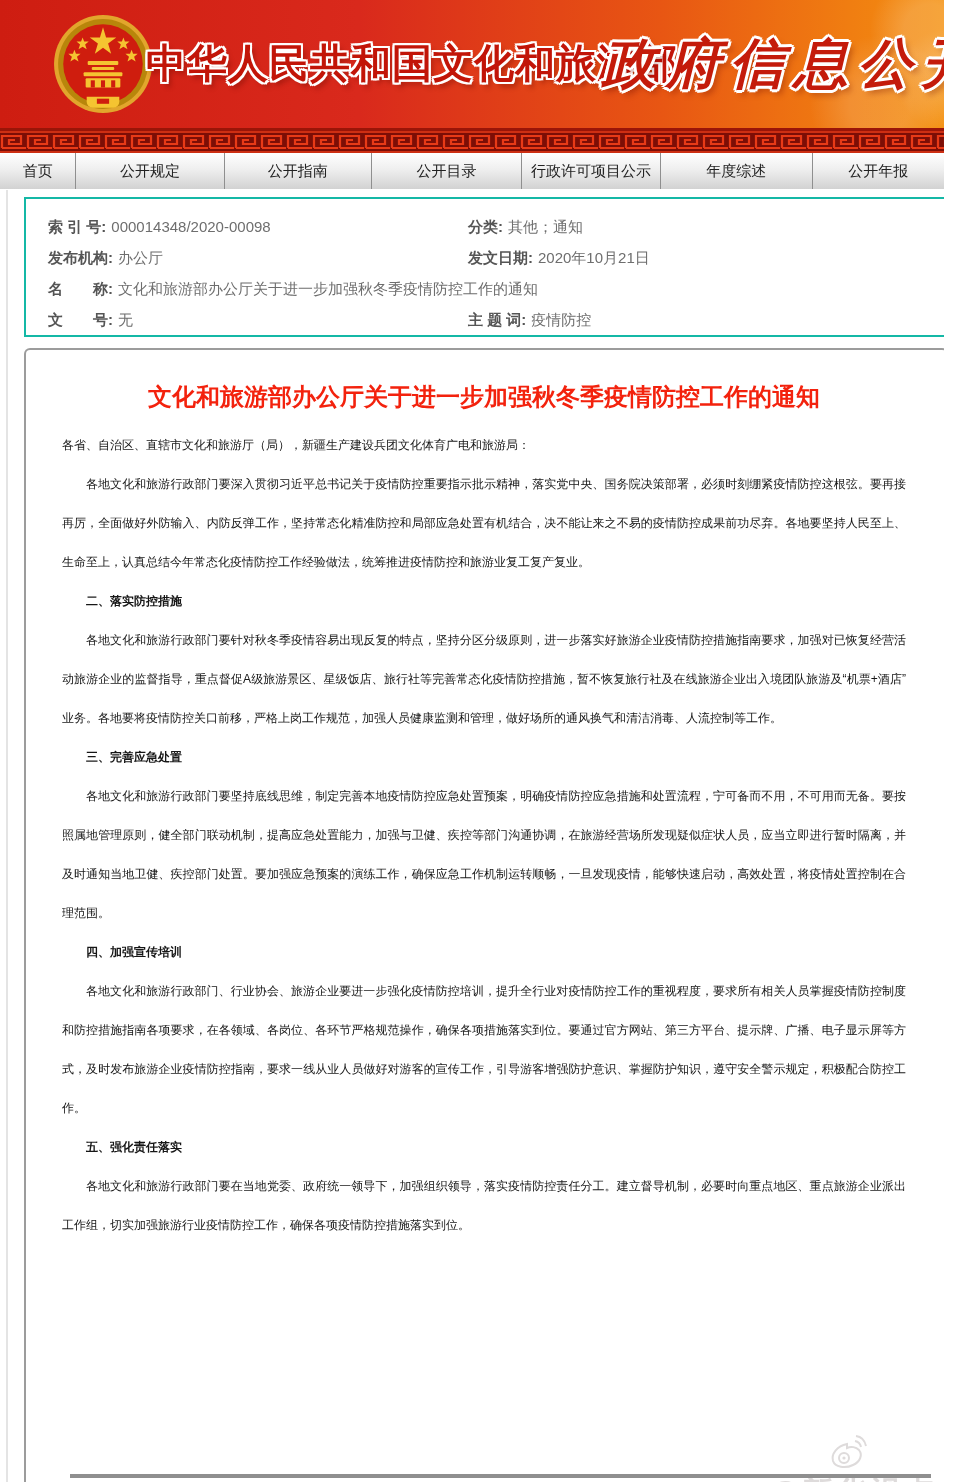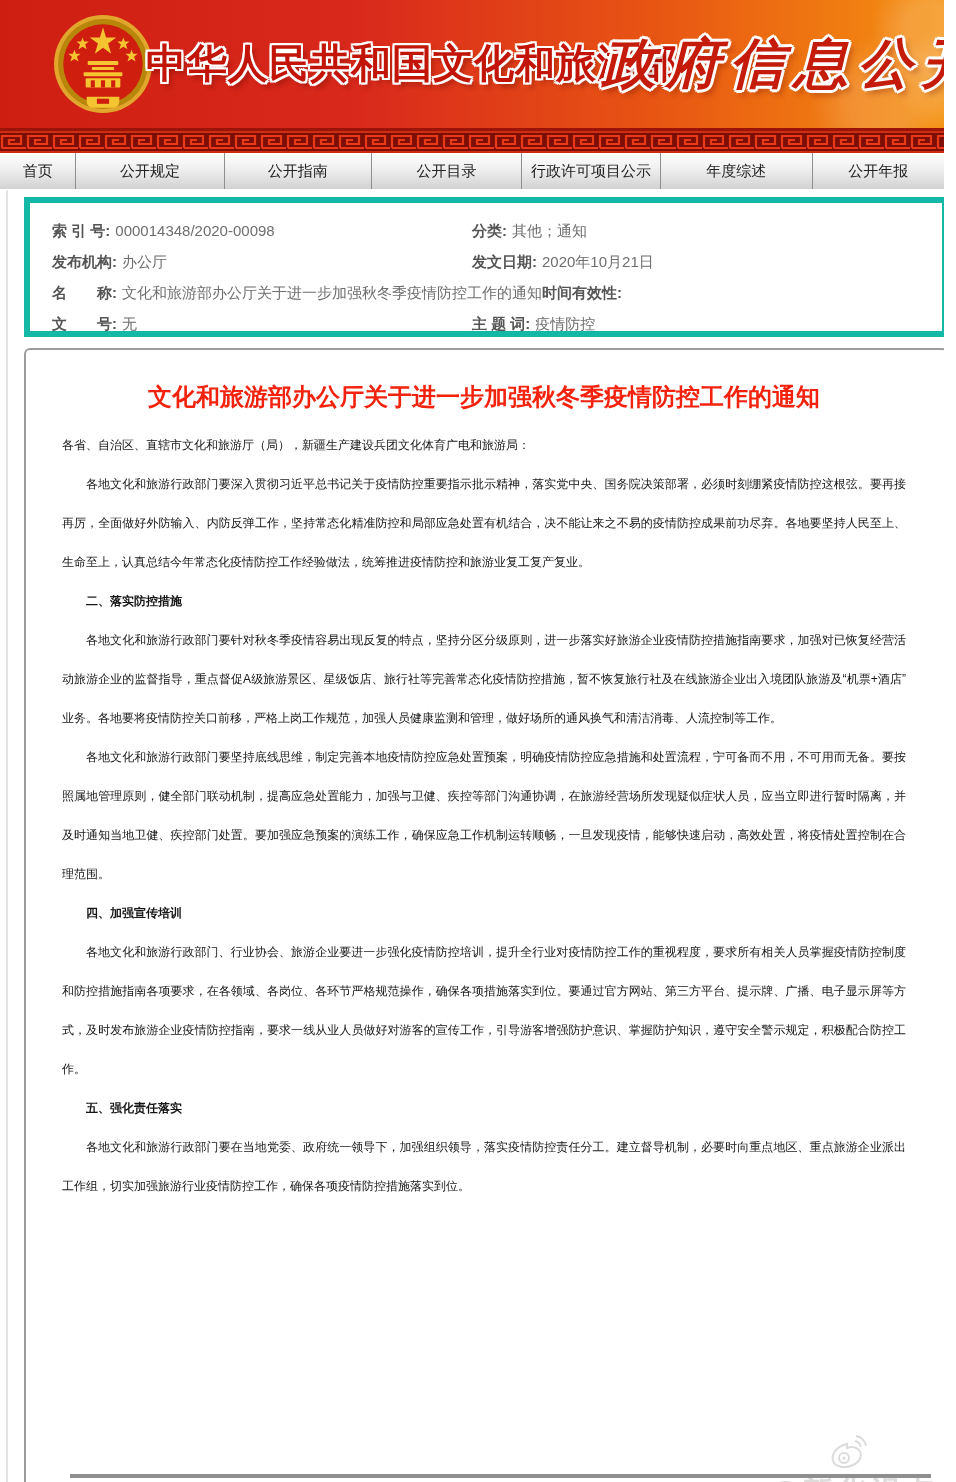--- a/index.html
+++ b/index.html
@@ -45,21 +45,21 @@
   }
   .nav-item:last-child { border-right:none; }
   .w0{width:8.1%}.w1{width:15.7%}.w2{width:15.6%}.w3{width:15.9%}.w4{width:14.7%}.w5{width:16.1%}.w6{width:13.9%}
 
   
   .frame-line { position:absolute; left:6px; top:190px; bottom:0; width:2px; background:#e4e4e4; }
 
   
   .meta-box {
     position:absolute; left:24px; top:197px; width:924px; height:140px;
-    border:6px solid #14b8a6; background:#fff; padding:12px 18px 0 22px;
+    border:2px solid #14b8a6; background:#fff; padding:12px 18px 0 22px;
   }
   .meta-row { display:flex; line-height:31px; font-size:15px; }
   .meta-cell-left { flex:0 0 420px; display:flex; }
   .meta-cell-right { flex:1; display:flex; }
   .meta-label { font-weight:bold; color:#555; white-space:pre; }
   .meta-value { color:#6e6e6e; padding-left:5px; white-space:nowrap;text-align:right; }
 
   
   .main-box {
     position:absolute; left:24px; top:348px; width:924px; height:1134px;
@@ -156,44 +156,41 @@
       <div class="meta-cell-right">
         <span class="meta-label">发文日期:</span>
         <span class="meta-value">2020年10月21日</span>
       </div>
     </div>
     <div class="meta-row">
       <div class="meta-cell-left">
         <span class="meta-label">名　　称:</span>
         <span class="meta-value">文化和旅游部办公厅关于进一步加强秋冬季疫情防控工作的通知</span>
       </div>
-      <div class="meta-cell-right">
-        <span class="meta-label">时间有效性:</span>
-        <span class="meta-value"></span>
-      </div>
     </div>
     <div class="meta-row">
       <div class="meta-cell-left">
         <span class="meta-label">文　　号:</span>
         <span class="meta-value">无</span>
       </div>
       <div class="meta-cell-right">
         <span class="meta-label">主 题 词:</span>
         <span class="meta-value">疫情防控</span>
       </div>
     </div>
   </div>
 
   <div class="main-box">
     <div class="doc-title">文化和旅游部办公厅关于进一步加强秋冬季疫情防控工作的通知</div>
     <div class="doc-body">
       <p class="salutation">各省、自治区、直辖市文化和旅游厅（局），新疆生产建设兵团文化体育广电和旅游局：</p>
       <p class="body">各地文化和旅游行政部门要深入贯彻习近平总书记关于疫情防控重要指示批示精神，落实党中央、国务院决策部署，必须时刻绷紧疫情防控这根弦。要再接再厉，全面做好外防输入、内防反弹工作，坚持常态化精准防控和局部应急处置有机结合，决不能让来之不易的疫情防控成果前功尽弃。各地要坚持人民至上、生命至上，认真总结今年常态化疫情防控工作经验做法，统筹推进疫情防控和旅游业复工复产复业。</p>
       <p class="heading">二、落实防控措施</p>
       <p class="body">各地文化和旅游行政部门要针对秋冬季疫情容易出现反复的特点，坚持分区分级原则，进一步落实好旅游企业疫情防控措施指南要求，加强对已恢复经营活动旅游企业的监督指导，重点督促A级旅游景区、星级饭店、旅行社等完善常态化疫情防控措施，暂不恢复旅行社及在线旅游企业出入境团队旅游及“机票+酒店”业务。各地要将疫情防控关口前移，严格上岗工作规范，加强人员健康监测和管理，做好场所的通风换气和清洁消毒、人流控制等工作。</p>
+      <p class="heading">三、完善应急处置</p>
       <p class="body">各地文化和旅游行政部门要坚持底线思维，制定完善本地疫情防控应急处置预案，明确疫情防控应急措施和处置流程，宁可备而不用，不可用而无备。要按照属地管理原则，健全部门联动机制，提高应急处置能力，加强与卫健、疾控等部门沟通协调，在旅游经营场所发现疑似症状人员，应当立即进行暂时隔离，并及时通知当地卫健、疾控部门处置。要加强应急预案的演练工作，确保应急工作机制运转顺畅，一旦发现疫情，能够快速启动，高效处置，将疫情处置控制在合理范围。</p>
       <p class="heading">四、加强宣传培训</p>
       <p class="body">各地文化和旅游行政部门、行业协会、旅游企业要进一步强化疫情防控培训，提升全行业对疫情防控工作的重视程度，要求所有相关人员掌握疫情防控制度和防控措施指南各项要求，在各领域、各岗位、各环节严格规范操作，确保各项措施落实到位。要通过官方网站、第三方平台、提示牌、广播、电子显示屏等方式，及时发布旅游企业疫情防控指南，要求一线从业人员做好对游客的宣传工作，引导游客增强防护意识、掌握防护知识，遵守安全警示规定，积极配合防控工作。</p>
       <p class="heading">五、强化责任落实</p>
       <p class="body">各地文化和旅游行政部门要在当地党委、政府统一领导下，加强组织领导，落实疫情防控责任分工。建立督导机制，必要时向重点地区、重点旅游企业派出工作组，切实加强旅游行业疫情防控工作，确保各项疫情防控措施落实到位。</p>
 
     </div>
 
   </div>
 

